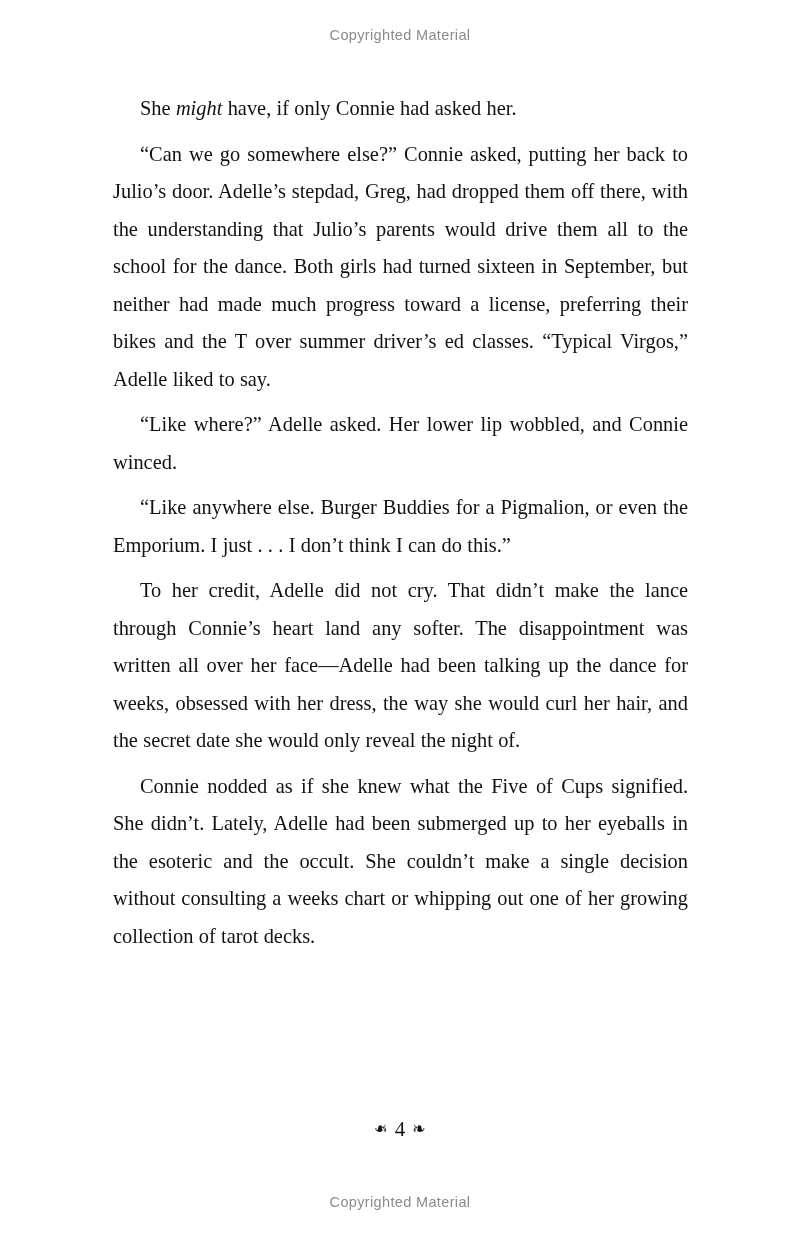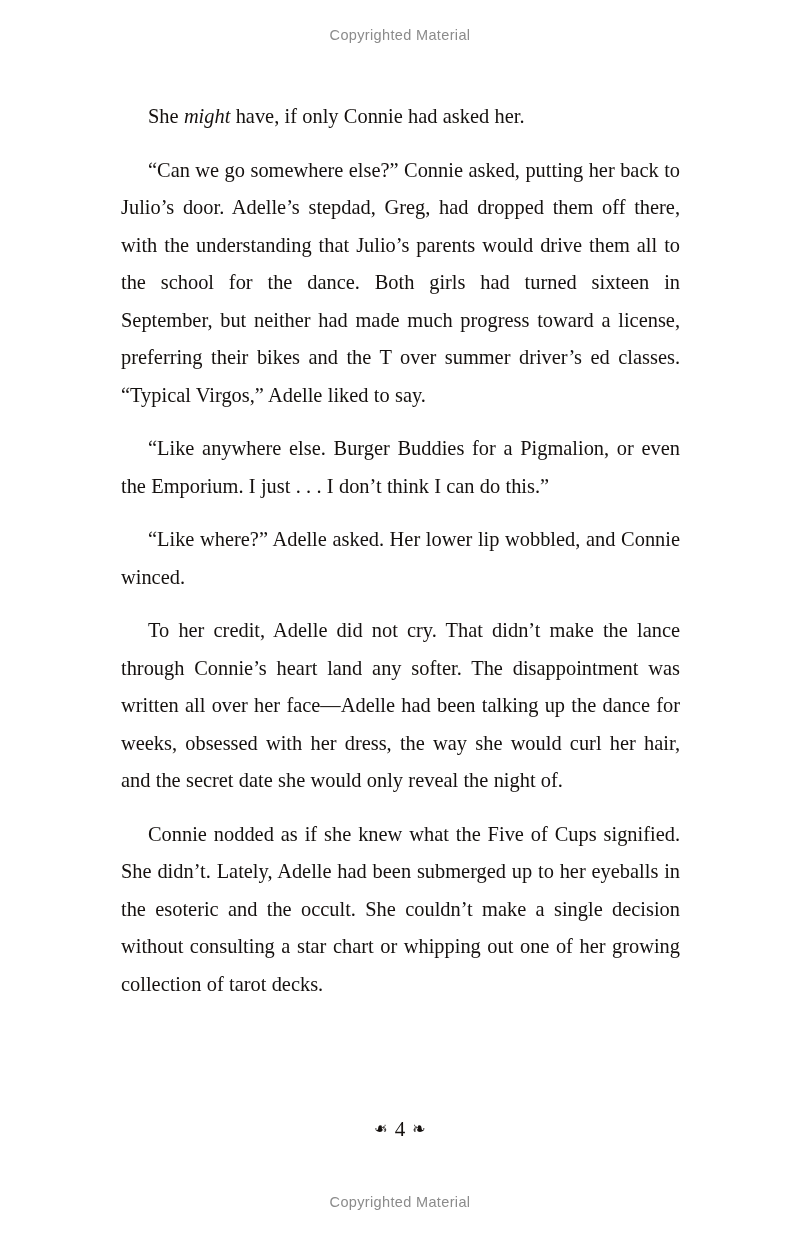--- a/index.html
+++ b/index.html
@@ -40,21 +40,21 @@
 
   
   .text-column {
     position: absolute;
     left: 105px;
     top: 82px;
     width: 591px;
   }
 
   p.para {
-    margin: 16px;
+    margin: 8px;
     text-align: justify;
     text-justify: inter-word;
     font-size: 20.4px;
     line-height: 37.5px;
     color: #15110f;
     text-indent: 27px;
     word-spacing: 0.2px;
     hyphens: manual;
   }
   p.para.last-left {
@@ -98,28 +98,28 @@
 <div class="page">
 
   <div class="watermark watermark-top">Copyrighted Material</div>
 
   <div class="text-column">
 
     <p class="para"><span>She </span><em>might</em><span> have, if only Connie had asked her.</span></p>
 
     <p class="para">“Can we go somewhere else?” Connie asked, putting her back to Julio’s door. Adelle’s stepdad, Greg, had dropped them off there, with the understanding that Julio’s parents would drive them all to the school for the dance. Both girls had turned sixteen in September, but neither had made much progress toward a license, preferring their bikes and the T over summer driver’s ed classes. “Typical Virgos,” Adelle liked to say.</p>
 
+    <p class="para">“Like where?” Adelle asked. Her lower lip wobbled, and Connie winced.</p>
+
     <p class="para">“Like anywhere else. Burger Buddies for a Pigmalion, or even the Emporium. I just . . . I don’t think I can do this.”</p>
-
-    <p class="para">“Like where?” Adelle asked. Her lower lip wobbled, and Connie winced.</p>
 
     <p class="para">To her credit, Adelle did not cry. That didn’t make the lance through Connie’s heart land any softer. The disappointment was written all over her face—Adelle had been talking up the dance for weeks, obsessed with her dress, the way she would curl her hair, and the secret date she would only reveal the night of.</p>
 
 
-    <p class="para">Connie nodded as if she knew what the Five of Cups signified. She didn’t. Lately, Adelle had been submerged up to her eyeballs in the esoteric and the occult. She couldn’t make a single decision without consulting a star chart or whipping out one of her growing collection of tarot decks.</p>
+    <p class="para">Connie nodded as if she knew what the Five of Cups signified. She didn’t. Lately, Adelle had been submerged up to her eyeballs in the esoteric and the occult. She couldn’t make a single decision without consulting a weeks chart or whipping out one of her growing collection of tarot decks.</p>
 
 
   </div>
 
   <div class="folio">
     <span class="folio-orn left">❧</span><span class="folio-num">4</span><span class="folio-orn right">❧</span>
   </div>
 
   <div class="watermark watermark-bottom">Copyrighted Material</div>
 

